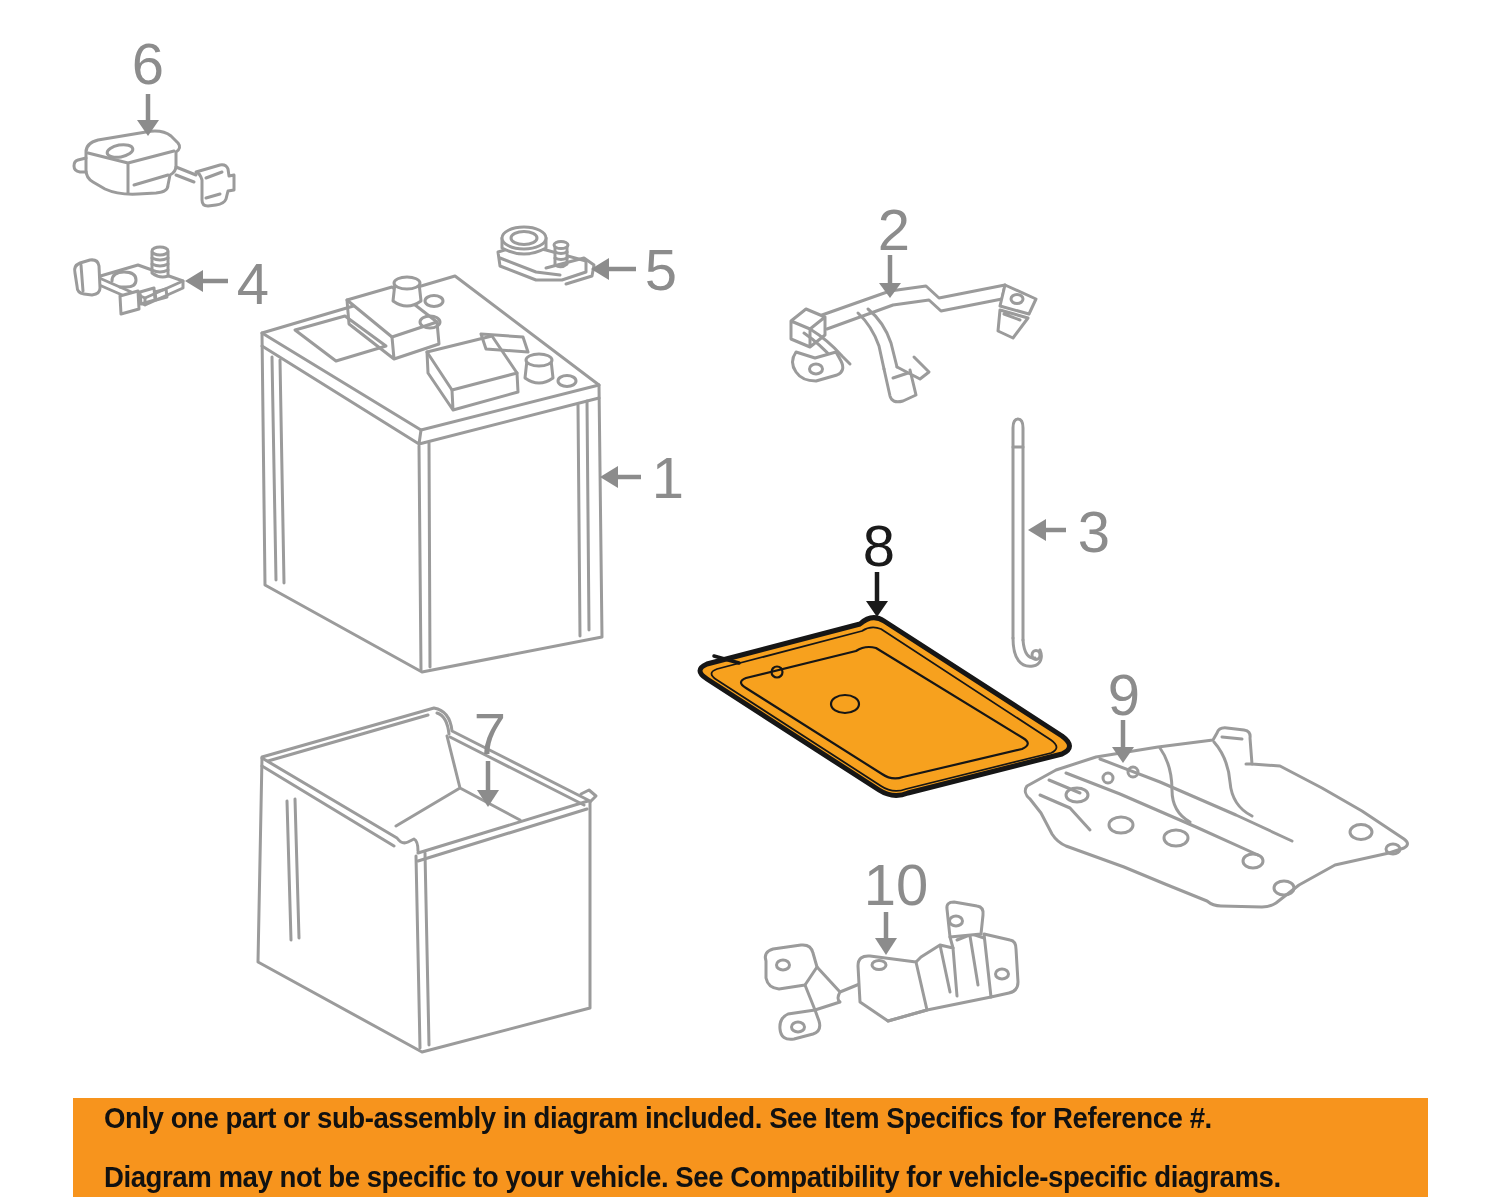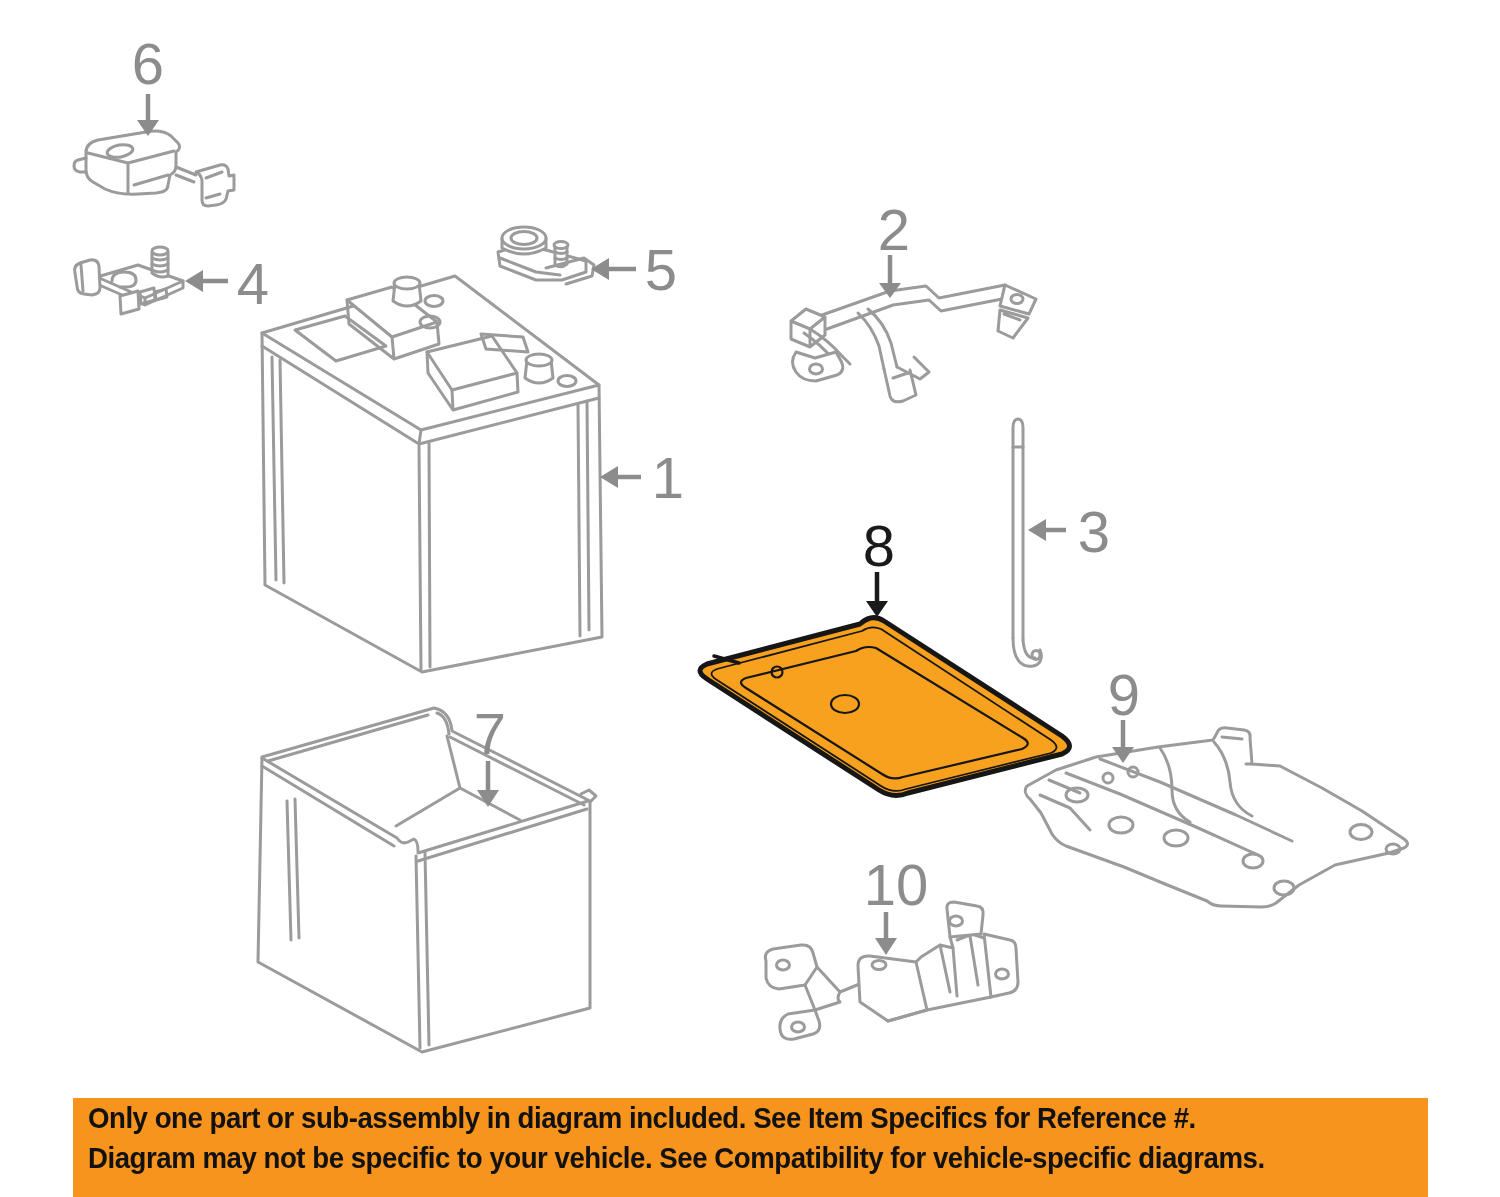--- a/index.html
+++ b/index.html
@@ -15,21 +15,21 @@
   .arrow-shaft { stroke:#8c8c8c; stroke-width:4.5; fill:none; }
   .arrow-head  { fill:#8c8c8c; stroke:none; }
   .arrow-shaft.hl { stroke:#1a1a1a; }
   .arrow-head.hl  { fill:#1a1a1a; }
 
   .tray-outer { fill:#f7a11e; stroke:#161616; stroke-width:5; stroke-linejoin:round; }
   .tray-ln    { fill:none; stroke:#161616; stroke-width:2.2; stroke-linejoin:round; stroke-linecap:round; }
 
   .banner { position:absolute; left:73px; top:1098px; width:1355px; height:99px;
             background:#f7941d; color:#111111; display:flex; flex-direction:column;
-            justify-content:flex-start; padding-left:15px; box-sizing:border-box; }
+            justify-content:space-between; padding-left:31px; box-sizing:border-box; }
   .banner-line { font-weight:bold; font-size:30px; line-height:40px; letter-spacing:-0.5px;
                  white-space:nowrap; transform:scaleX(0.92); transform-origin:left center; }
 </style>
 </head>
 <body>
 
 <div class="stage">
 
 <svg class="diagram-svg" width="1500" height="1100" viewBox="0 0 1500 1100">
 

